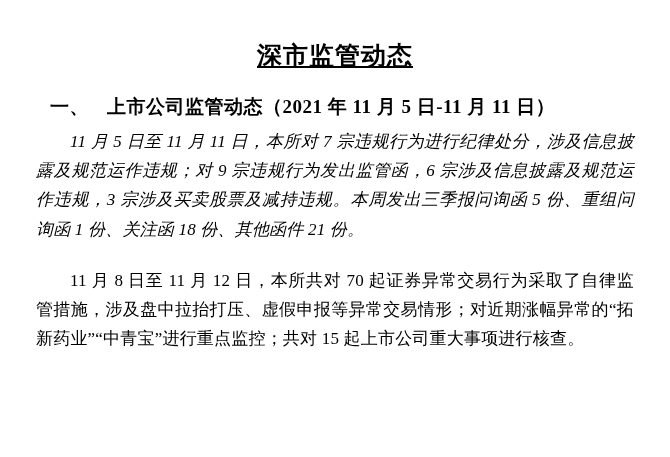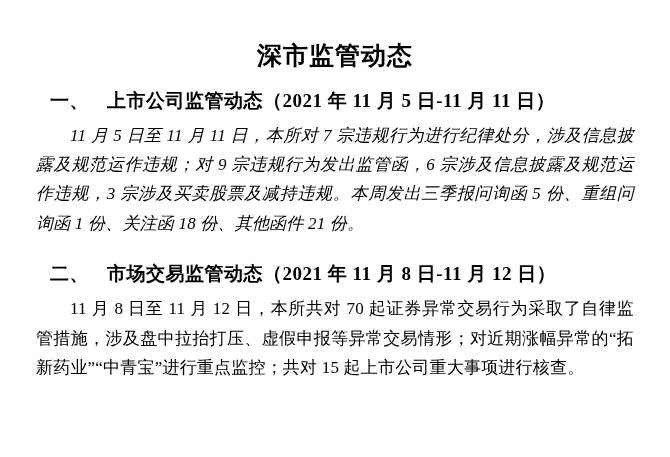--- a/index.html
+++ b/index.html
@@ -21,23 +21,24 @@
     box-sizing: border-box;
     padding: 0 36px;
   }
   .doc-title {
     text-align: center;
     font-size: 25px;
     font-weight: bold;
     letter-spacing: 1px;
     margin: 40px 0 0 0;
     line-height: 1.3;
+    text-decoration: underline;
   }
   .section {
-    margin-top: 14px;
+    margin-top: 20px;
   }
   .section-heading {
     font-size: 19px;
     font-weight: bold;
     line-height: 1.5;
     margin: 0 0 4px 0;
     letter-spacing: 0.5px;
     padding-left: 14px;
   }
   .section-heading .num {
@@ -71,19 +72,16 @@
   <h1 class="doc-title">深市监管动态</h1>
 
   <div class="section sec1">
     <h2 class="section-heading">
       <span class="num">一、</span><span>上市公司监管动态（2021 年 11 月 5 日-11 月 11 日）</span>
     </h2>
     <p class="section-body">11 月 5 日至 11 月 11 日，本所对 7 宗违规行为进行纪律处分，涉及信息披露及规范运作违规；对 9 宗违规行为发出监管函，6 宗涉及信息披露及规范运作违规，3 宗涉及买卖股票及减持违规。本周发出三季报问询函 5 份、重组问询函 1 份、关注函 18 份、其他函件 21 份。</p>
   </div>
 
   <div class="section sec2">
-    <h2 class="section-heading">
-      <span class="num">二、</span><span>市场交易监管动态（2021 年 11 月 8 日-11 月 12 日）</span>
-    </h2>
     <p class="section-body">11 月 8 日至 11 月 12 日，本所共对 70 起证券异常交易行为采取了自律监管措施，涉及盘中拉抬打压、虚假申报等异常交易情形；对近期涨幅异常的“拓新药业”“中青宝”进行重点监控；共对 15 起上市公司重大事项进行核查。</p>
   </div>
 
 </div>
 
 </body></html>

